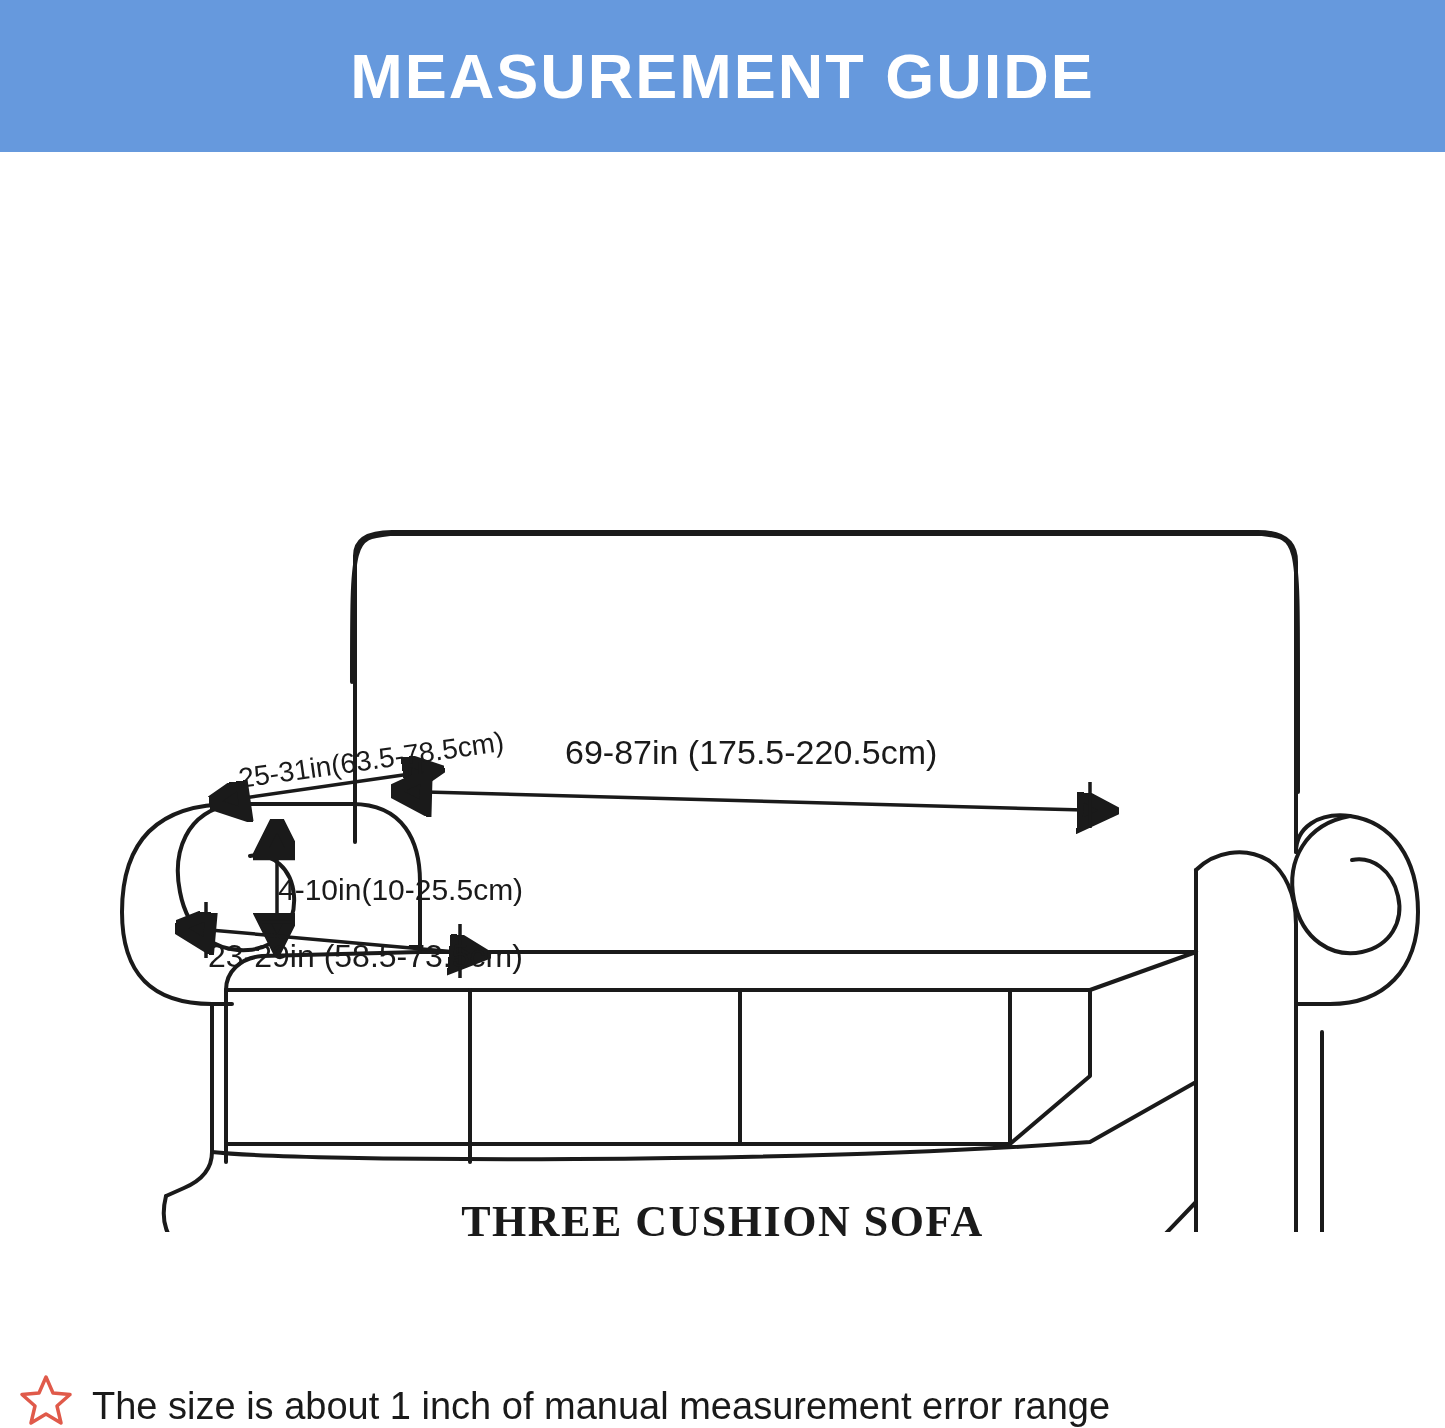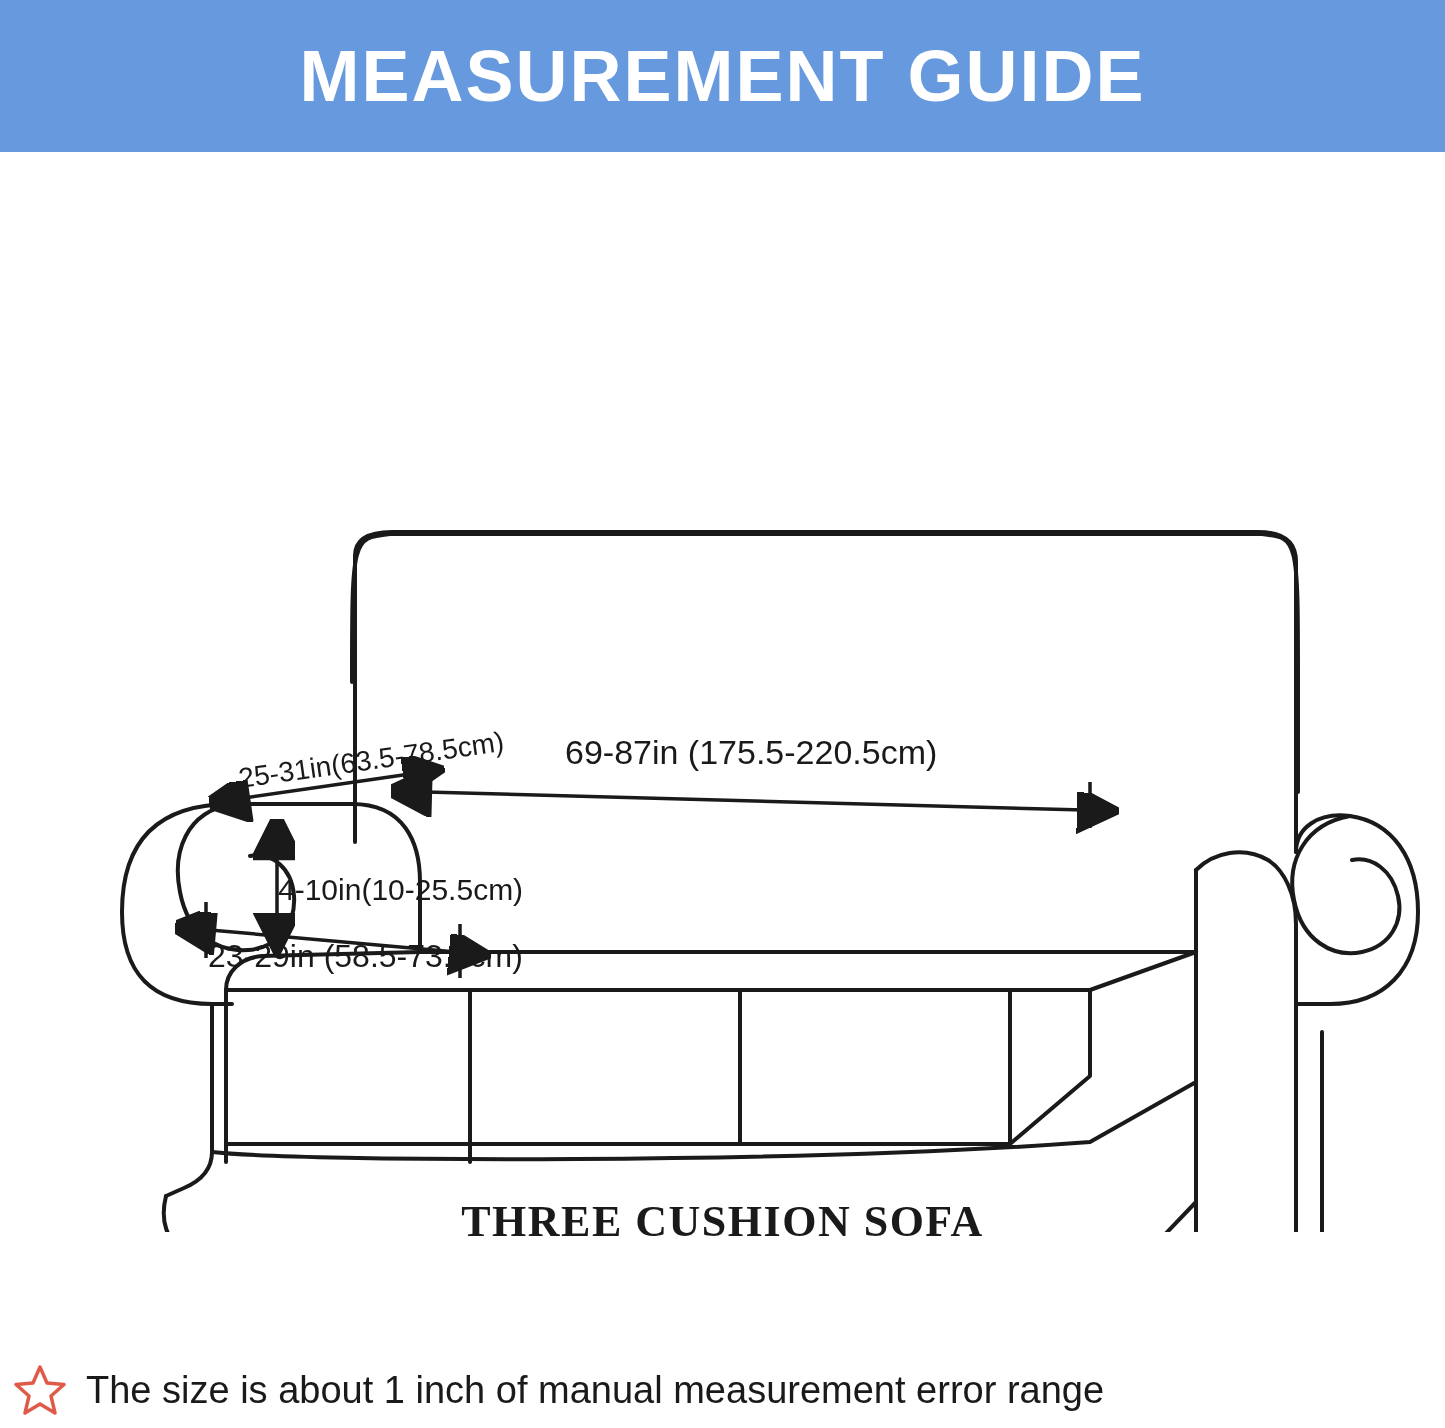--- a/index.html
+++ b/index.html
@@ -28,21 +28,21 @@
     width: 1445px;
     height: 152px;
     background: #6699dd;
     display: flex;
     align-items: center;
     justify-content: center;
     box-sizing: border-box;
   }
   .header-title {
     color: #ffffff;
-    font-size: 72px;
+    font-size: 63px;
     font-weight: bold;
     letter-spacing: 2px;
     line-height: 1;
     white-space: nowrap;
     font-family: "Liberation Sans", sans-serif;
   }
   
   .diagram-area {
     position: absolute;
     left: 0;
@@ -69,22 +69,22 @@
     font-family: Liberation Serif, serif;
   }
   
   .footer-note {
     position: absolute;
     left: 0;
     top: 1352px;
     width: 1445px;
     height: 76px;
     display: flex;
-    align-items: center;
-    padding-left: 12px;
+    align-items: flex-end;
+    padding-left: 18px;
     box-sizing: border-box;
   }
   .star-icon {
     width: 56px;
     height: 56px;
     flex: 0 0 56px;
     margin-right: 18px;
   }
   .footer-text {
     font-size: 38px;

